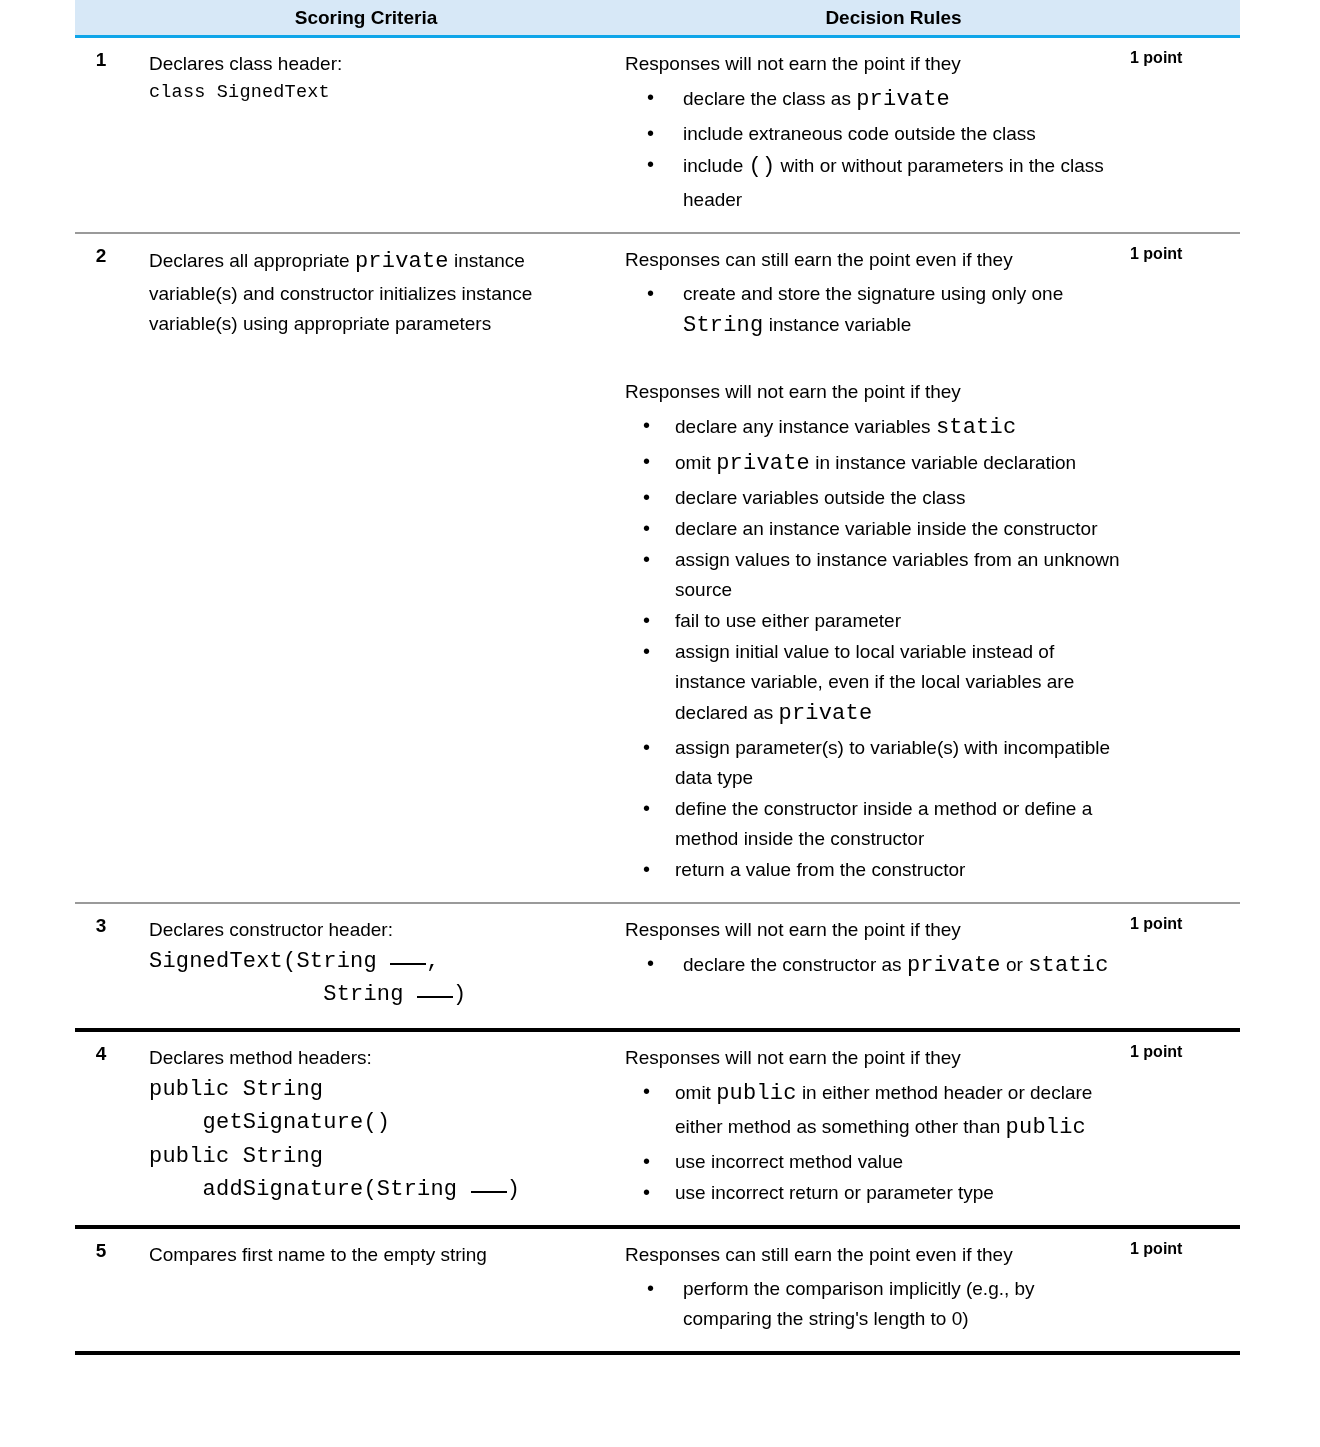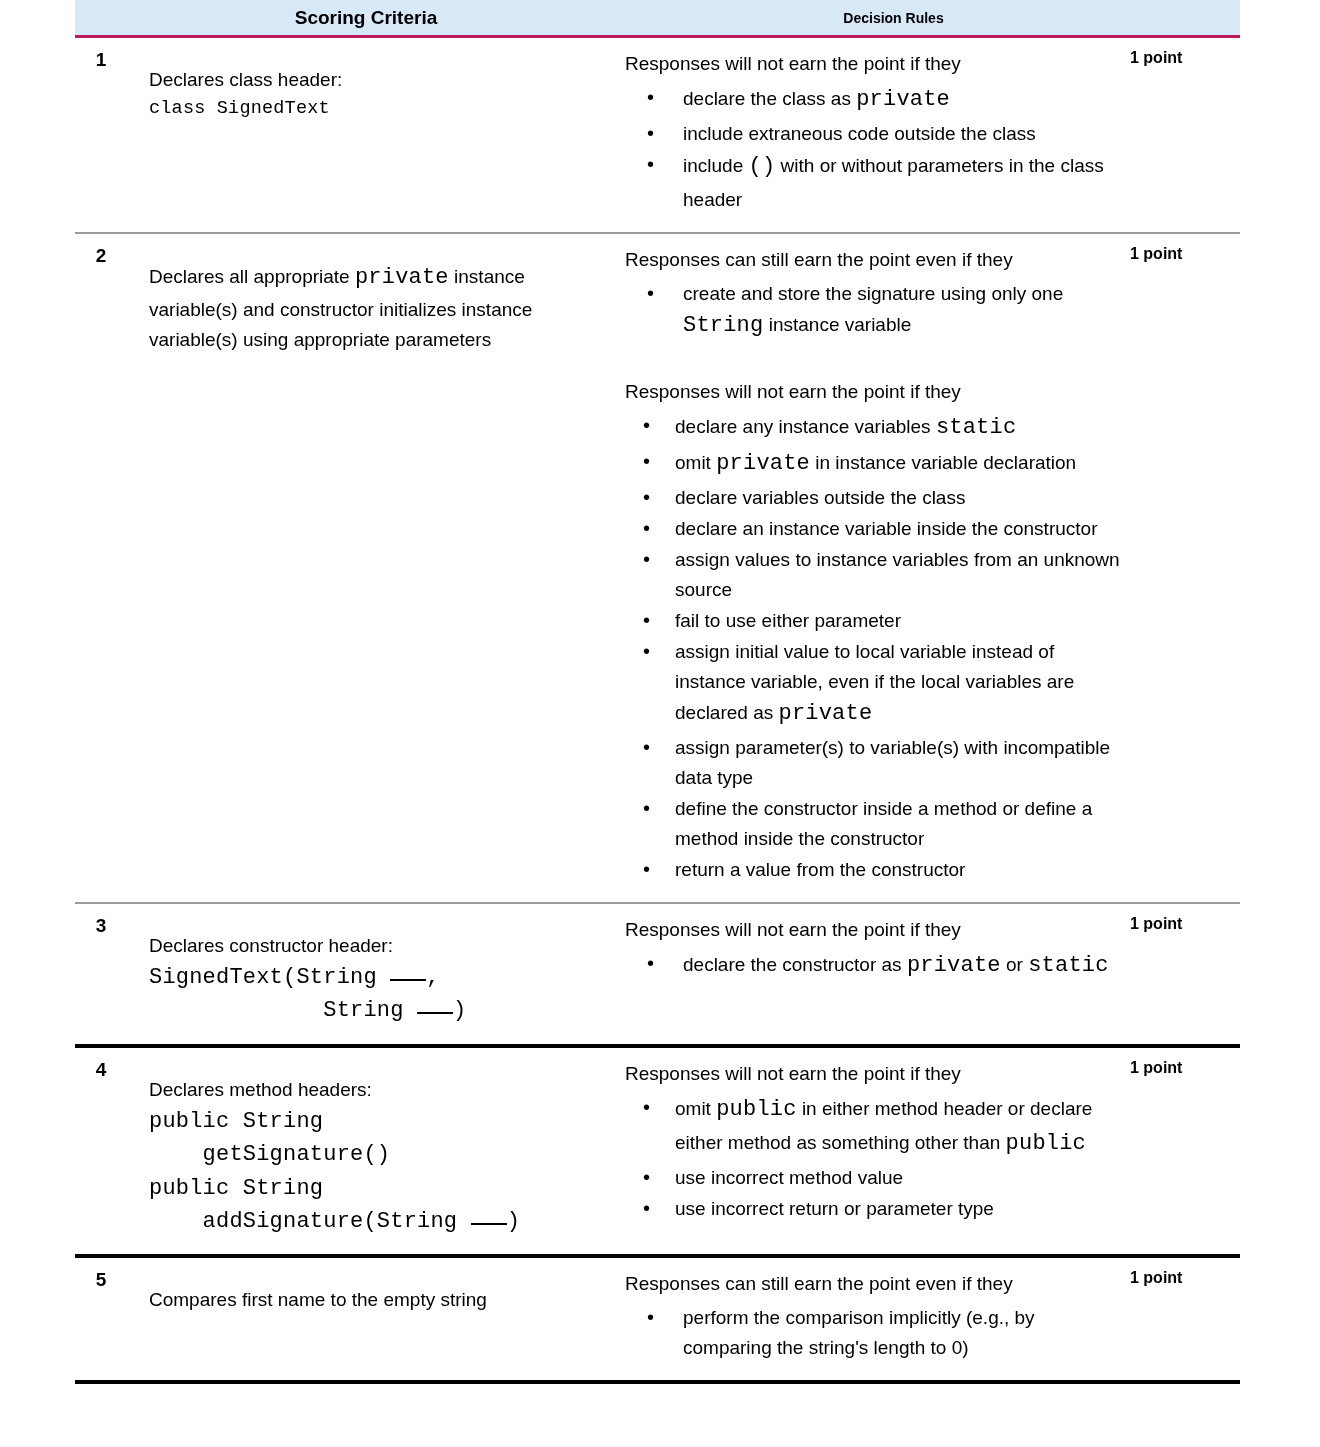--- a/index.html
+++ b/index.html
@@ -21,36 +21,36 @@
     top: 0;
     width: 1165px;
   }
 
   
   .header-band {
     display: flex;
     background: #d7e8f7;
     height: 38px;
     align-items: center;
-    border-bottom: 3px solid #be185d;
+    border-bottom: 3px solid #0ea5e9;
     box-sizing: border-box;
   }
   .hdr-num { width: 52px; flex: none; }
   .hdr-criteria {
     width: 478px;
     flex: none;
     text-align: center;
     font-weight: bold;
     font-size: 19px;
   }
   .hdr-rules {
     flex: 1;
     text-align: center;
     font-weight: bold;
-    font-size: 14px;
+    font-size: 19px;
     padding-right: 58px;
     box-sizing: border-box;
   }
 
   
   .row {
     display: flex;
     align-items: flex-start;
     box-sizing: border-box;
   }
@@ -65,21 +65,20 @@
     font-size: 19px;
     padding-top: 11px;
   }
   .col-criteria {
     width: 478px;
     flex: none;
     padding: 11px 18px 16px 22px;
     box-sizing: border-box;
     font-size: 19px;
     line-height: 1.58;
-    margin-top: 16px;
   }
   .col-rules {
     flex: 1;
     padding: 11px 0 16px 20px;
     box-sizing: border-box;
     font-size: 19px;
     line-height: 1.58;
     position: relative;
   }
   .col-points {

